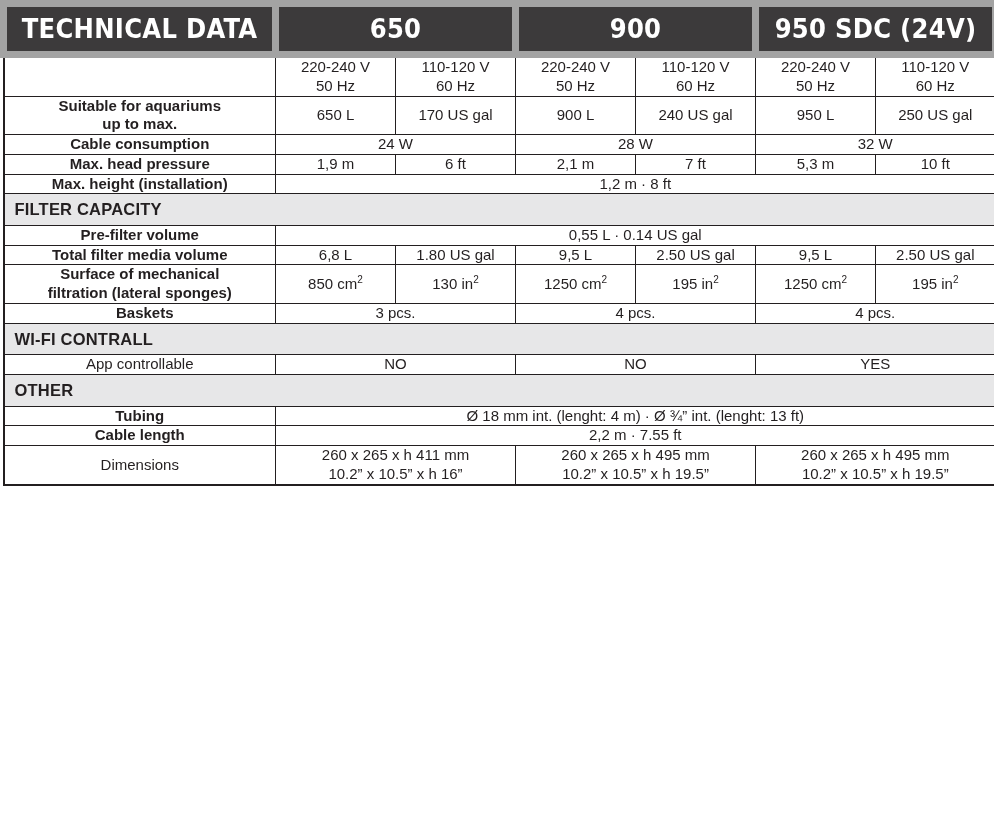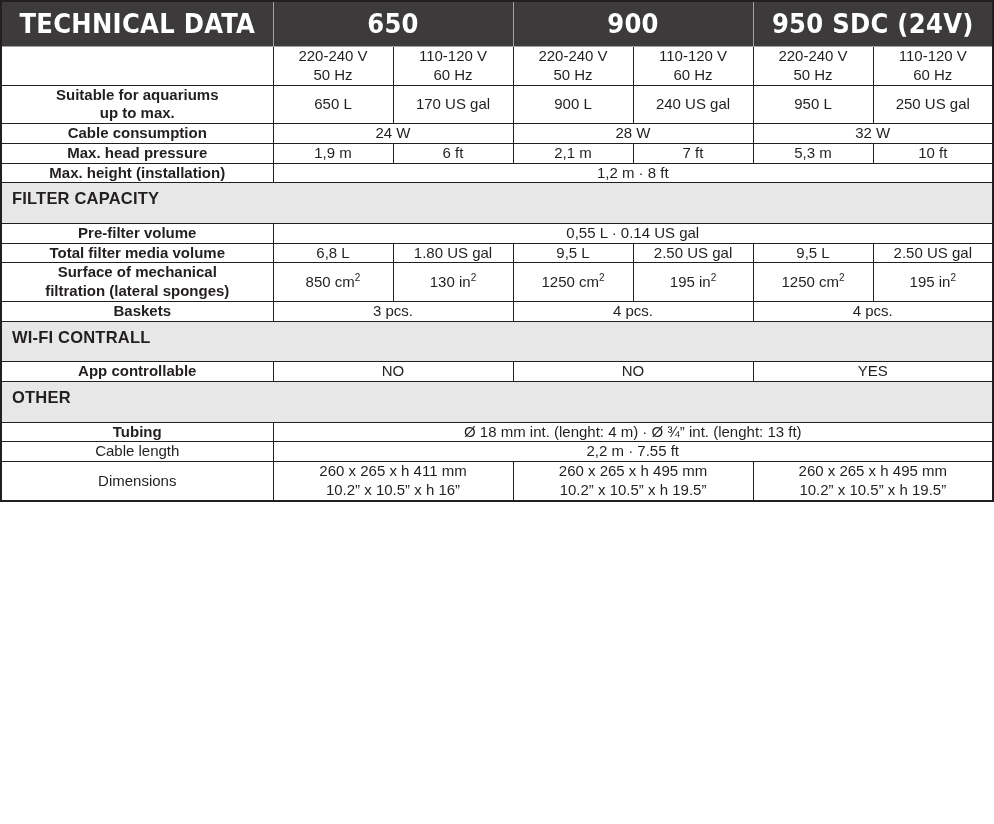--- a/index.html
+++ b/index.html
@@ -30,42 +30,42 @@
   }
   
   tr.header-row th {
     background: #3c3a3b;
     color: #ffffff;
     font-family: "DejaVu Sans Condensed", "Liberation Sans Narrow", "Liberation Sans", sans-serif;
     font-weight: bold;
     font-size: 27px;
     letter-spacing: 0.3px;
     height: 44px;
-    border: 1px solid #a3a3a3;
+    border: 7px solid #a3a3a3;
     padding: 0 6px;
     text-align: center;
   }
   th.header-title {
     text-align: left;
     padding-left: 10px;
   }
   
   td.label, th.label {
     text-align: left;
     padding: 5px 8px 5px 10px;
     font-weight: bold;
     font-size: 16.5px;
   }
   
   tr.section td {
     background: #e7e7e8;
     text-align: left;
     font-weight: bold;
     font-size: 16.5px;
-    padding: 5px 8px 14px 10px;
+    padding: 5px 8px 5px 10px;
     letter-spacing: 0.2px;
   }
   td.val {
     font-size: 15px;
     padding: 5px 3px;
   }
   td.volt {
     font-size: 14.5px;
     padding: 6px 3px;
     line-height: 1.35;
@@ -200,37 +200,37 @@
       <td class="val" colspan="2">3 pcs.</td>
       <td class="val" colspan="2">4 pcs.</td>
       <td class="val" colspan="2">4 pcs.</td>
     </tr>
 
     <tr class="section">
       <td colspan="7">WI-FI CONTRALL</td>
     </tr>
 
     <tr>
-      <td class="label" style="font-weight:bold;">App controllable</td>
+      <td class="label" style="font-weight:normal;">App controllable</td>
       <td class="val" colspan="2">NO</td>
       <td class="val" colspan="2">NO</td>
       <td class="val" colspan="2">YES</td>
     </tr>
 
     <tr class="section">
       <td colspan="7">OTHER</td>
     </tr>
 
     <tr>
       <td class="label" style="font-weight:bold;">Tubing</td>
       <td class="val" colspan="6">Ø 18 mm int. (lenght: 4 m)  ·  Ø ¾” int. (lenght: 13 ft)</td>
     </tr>
 
     <tr>
-      <td class="label" style="font-weight:normal;">Cable length</td>
+      <td class="label" style="font-weight:bold;">Cable length</td>
       <td class="val" colspan="6">2,2 m  ·  7.55 ft</td>
     </tr>
 
     <tr>
       <td class="label" style="font-weight:normal;">Dimensions</td>
       <td class="val" colspan="2">
         <span class="two-line">260 x 265 x h 411 mm</span>
         <span class="two-line">10.2” x 10.5” x h 16”</span>
       </td>
       <td class="val" colspan="2">

